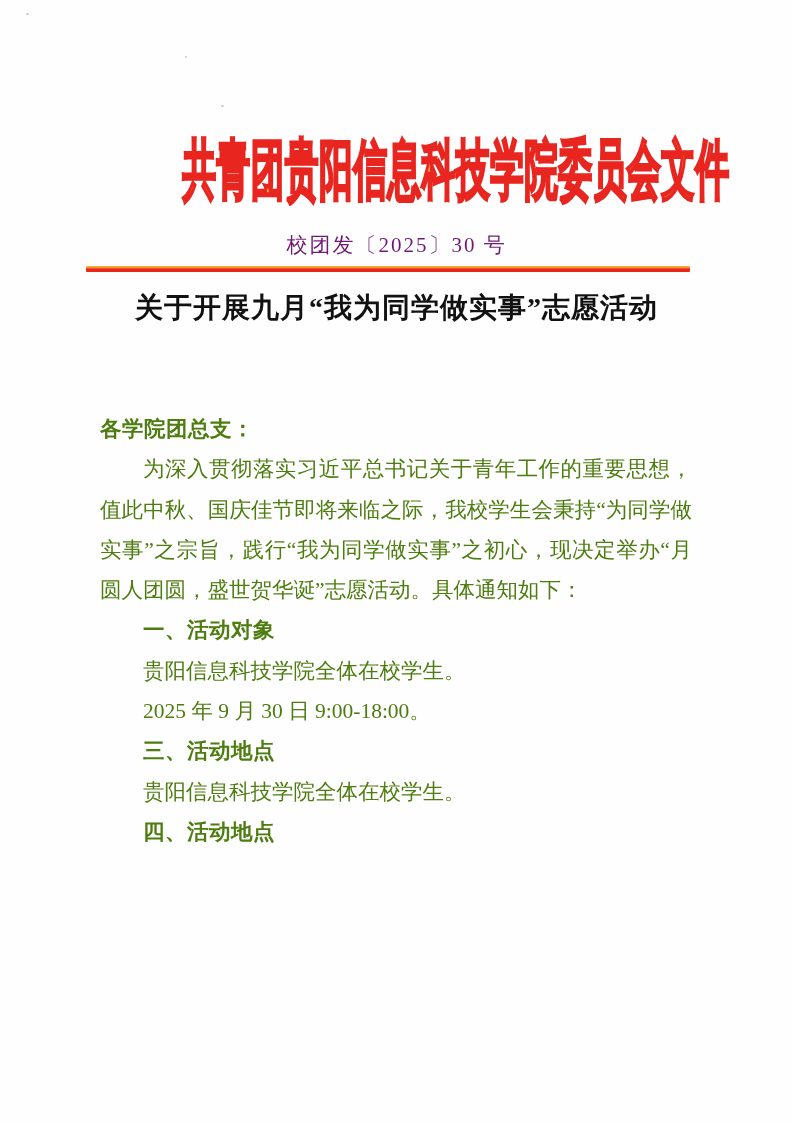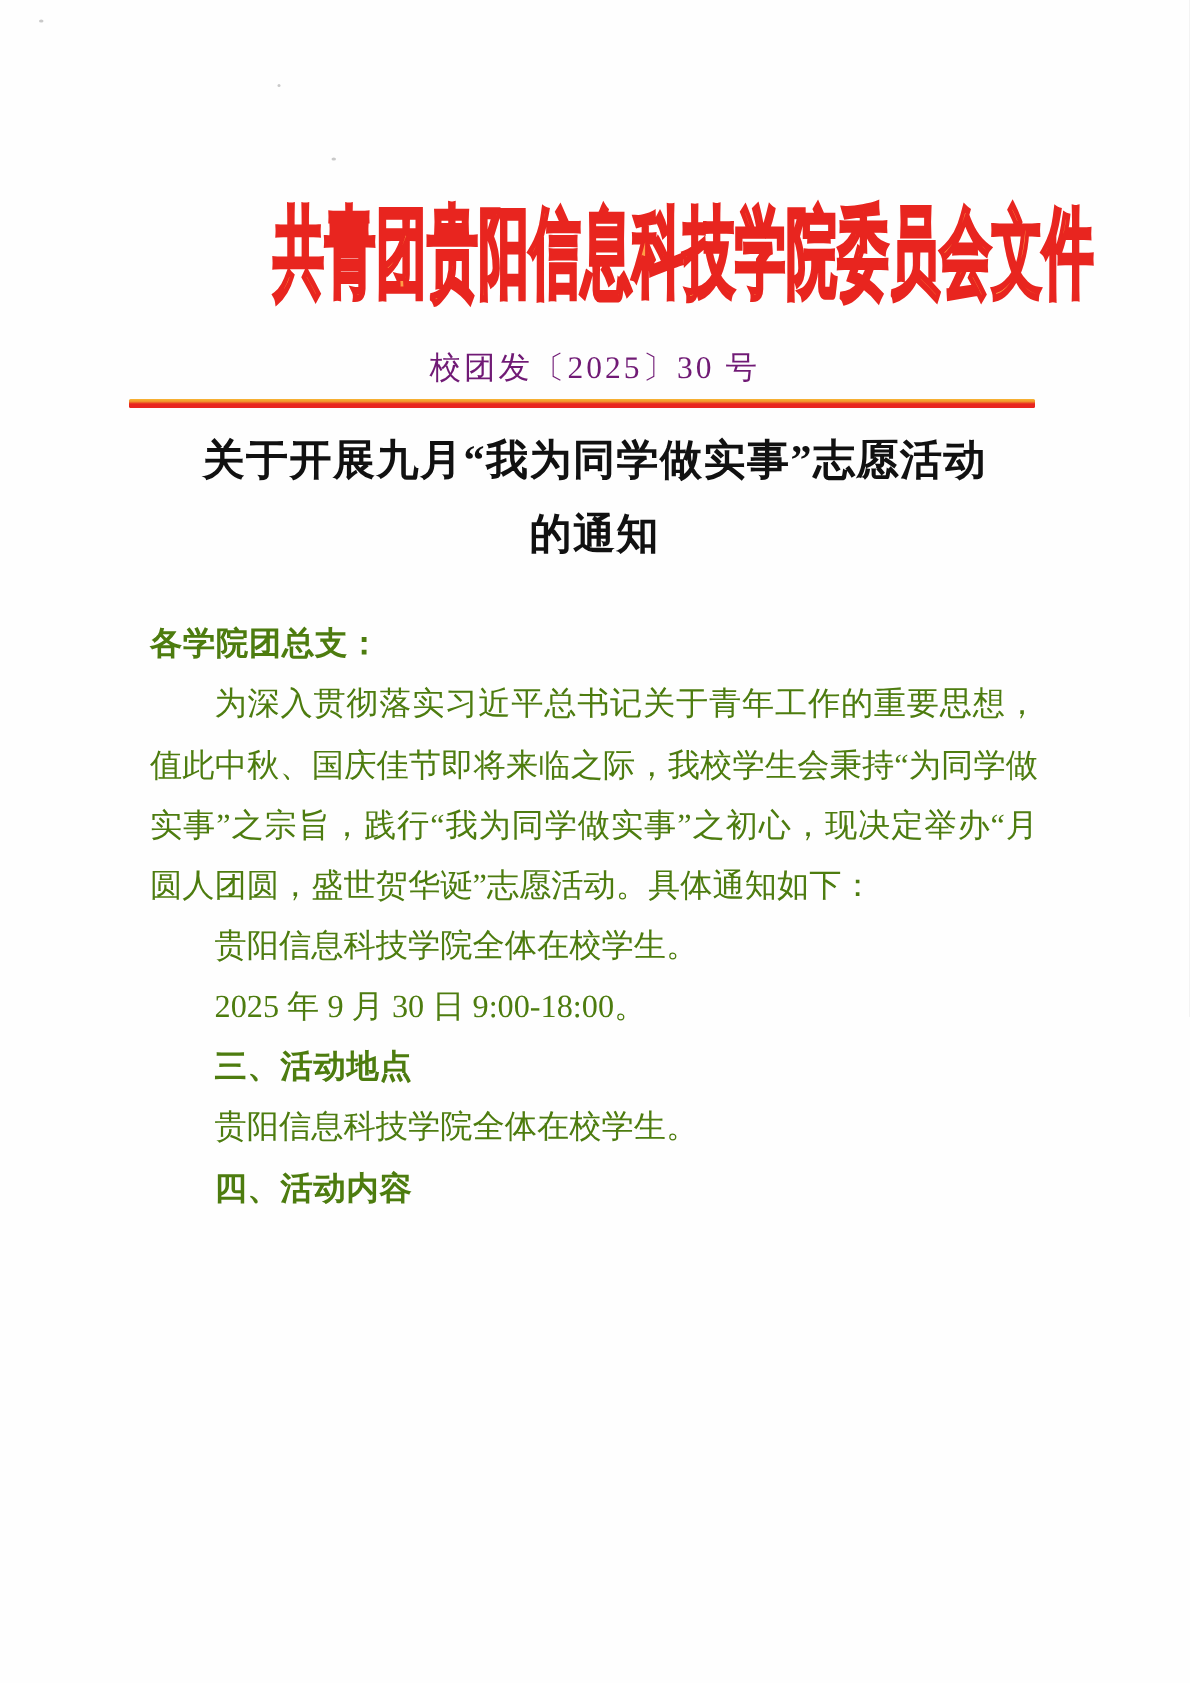--- a/index.html
+++ b/index.html
@@ -121,31 +121,31 @@
   <div class="letterhead">
     <span class="stretch">共青团贵阳信息科技学院委员会文件</span>
   </div>
 
   <div class="doc-number">校团发〔2025〕30 号</div>
 
   <div class="red-rule"></div>
 
   <div class="doc-title">
     <div>关于开展九月“我为同学做实事”志愿活动</div>
-    <div>的通知</div>
   </div>
 
   <div class="doc-body">
     <p class="salutation">各学院团总支：</p>
 
     <p class="indent">为深入贯彻落实习近平总书记关于青年工作的重要思想，值此中秋、国庆佳节即将来临之际，我校学生会秉持“为同学做实事”之宗旨，践行“我为同学做实事”之初心，现决定举办“月圆人团圆，盛世贺华诞”志愿活动。具体通知如下：</p>
 
+    <p class="indent sec-heading">一、活动对象</p>
     <p class="indent">贵阳信息科技学院全体在校学生。</p>
 
     <p class="indent">2025 年 9 月 30 日 9:00-18:00。</p>
 
     <p class="indent sec-heading">三、活动地点</p>
     <p class="indent">贵阳信息科技学院全体在校学生。</p>
 
-    <p class="indent sec-heading">四、活动内容</p>
+    <p class="indent sec-heading">四、活动地点</p>
   </div>
 
 </div>
 
 </body></html>

